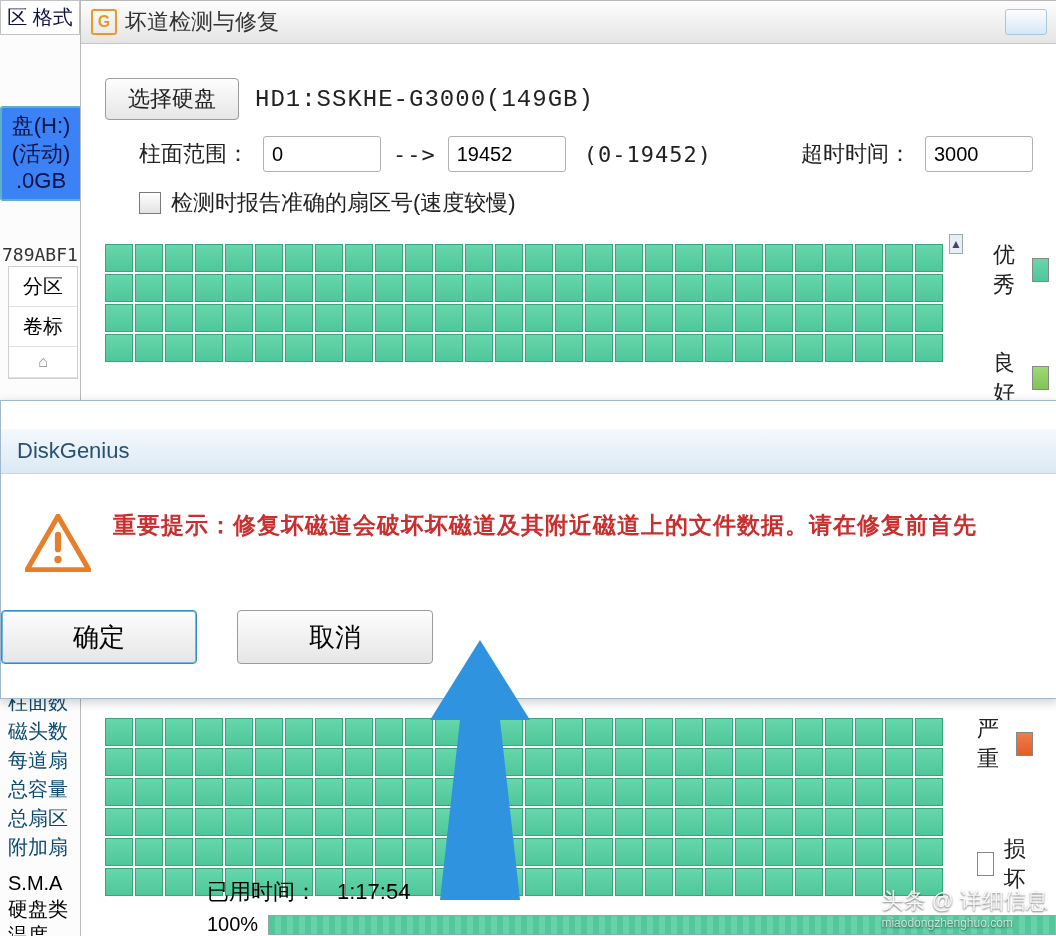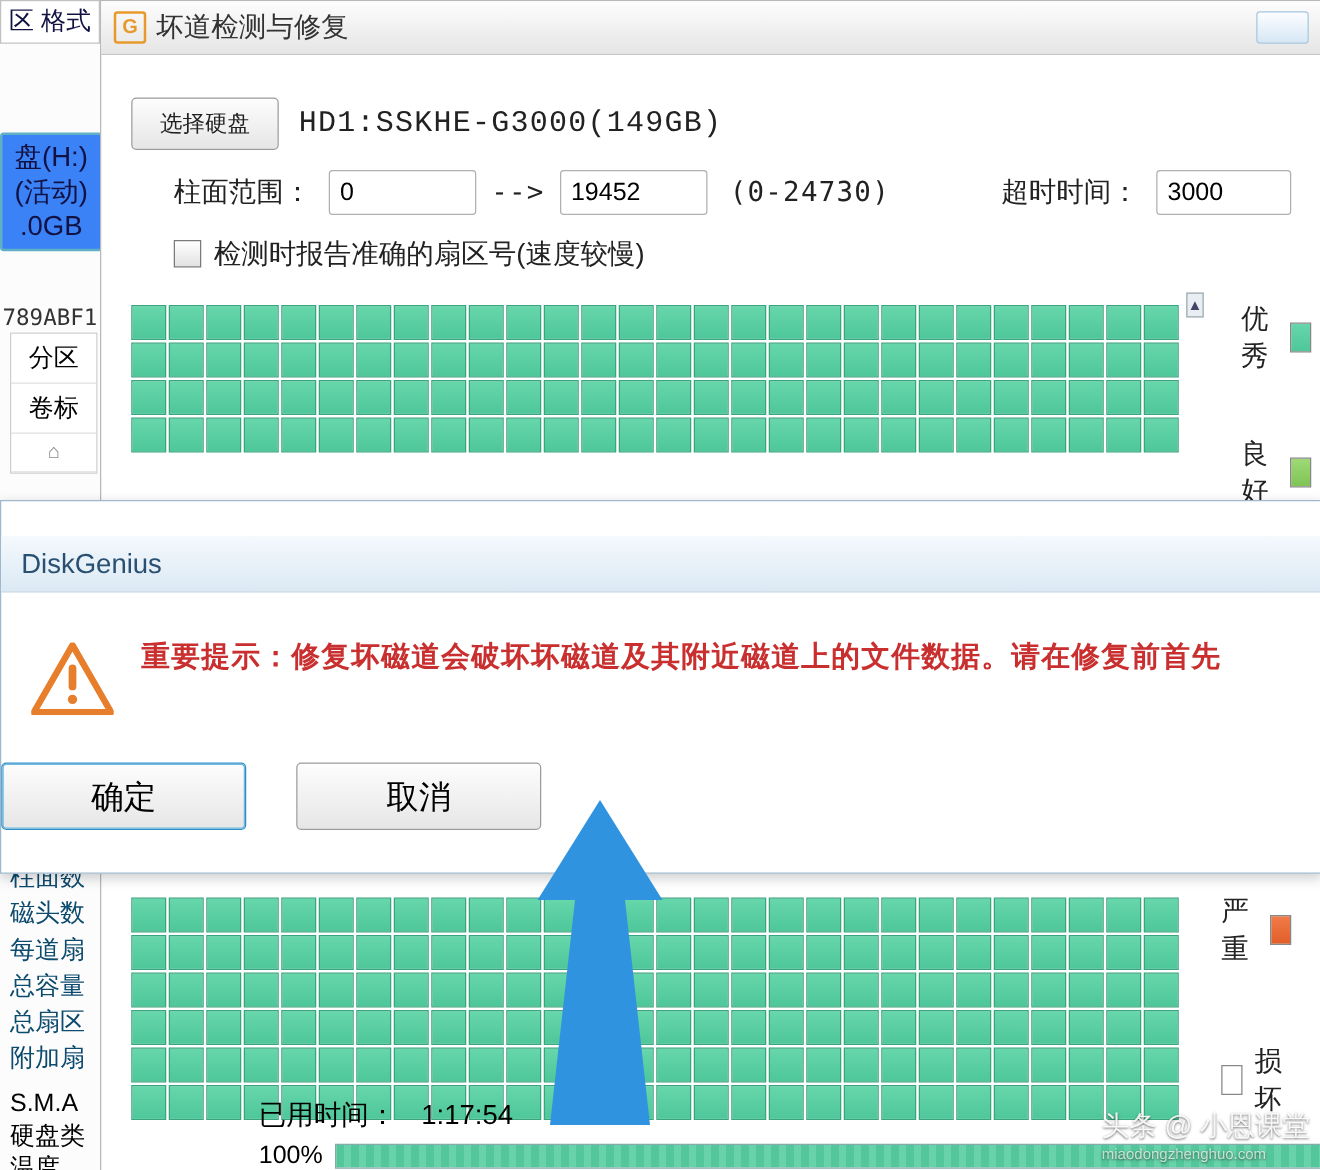--- a/index.html
+++ b/index.html
@@ -5,21 +5,21 @@
   html,body{margin:0;padding:0;font-family:"Microsoft YaHei","SimSun",Arial,sans-serif;background:#f5f5f5;}
   .stage{position:relative;width:1056px;height:936px;overflow:hidden;background:#e8e8e8;}
   
   .mainwin{position:absolute;left:80px;top:0;width:976px;height:936px;background:#fff;border:1px solid #b8b8b8;}
   .titlebar{display:flex;align-items:center;height:42px;padding:0 10px;background:linear-gradient(#fdfdfd,#e5e5e5);border-bottom:1px solid #c5c5c5;}
   .titlebar .logo{width:22px;height:22px;border:2px solid #e79a2b;border-radius:3px;display:flex;align-items:center;justify-content:center;color:#e79a2b;font-weight:bold;font-size:16px;margin-right:8px;}
   .titlebar .title{font-size:22px;color:#333;}
   .titlebar .winbtn{margin-left:auto;width:40px;height:24px;border:1px solid #a5c7e0;border-radius:3px;background:linear-gradient(#fdfdff,#d6e7f5);}
   .body{padding:18px 24px;font-size:22px;color:#222;}
   .row{display:flex;align-items:center;margin:16px 0;}
-  .btn{display:inline-flex;align-items:center;justify-content:center;height:40px;padding:0 22px;border:1px solid #9b9b9b;border-radius:4px;background:linear-gradient(#fdfdfd,#e6e6e6);font-size:18px;cursor:pointer;}
+  .btn{display:inline-flex;align-items:center;justify-content:center;height:40px;padding:0 22px;border:1px solid #9b9b9b;border-radius:4px;background:linear-gradient(#fdfdfd,#e6e6e6);font-size:22px;cursor:pointer;}
   .diskname{margin-left:16px;font-family:"Courier New",monospace;font-weight:normal;font-size:24px;letter-spacing:1px;}
   .lbl{margin-right:14px;}
   .tinput{height:34px;width:100px;padding:0 8px;border:1px solid #b0b0b0;border-radius:3px;font-size:20px;background:#fff;}
   .arrow{margin:0 12px;font-family:monospace;letter-spacing:1px;}
   .rangehint{margin-left:18px;font-family:monospace;letter-spacing:1px;}
   .cbox{width:20px;height:20px;border:1px solid #7a7a7a;background:linear-gradient(#fff,#e2e2e2);margin-right:10px;}
   .sectitle{margin-top:22px;}
   .detailbtn{margin-left:auto;}
   
   .gridwrap{display:flex;align-items:flex-start;}
@@ -109,21 +109,21 @@
       <div class="row">
         <div class="btn">选择硬盘</div>
         <div class="diskname">HD1:SSKHE-G3000(149GB)</div>
       </div>
 
       <div class="row" style="padding-left:34px;">
         <span class="lbl">柱面范围：</span>
         <input class="tinput" value="0" style="">
         <span class="arrow">--&gt;</span>
         <input class="tinput" value="19452" style="">
-        <span class="rangehint">(0-24730)</span>
+        <span class="rangehint">(0-19452)</span>
         <span style="flex:1"></span>
         <span class="lbl">超时时间：</span>
         <input class="tinput" style="width: 90px;" value="3000">
       </div>
 
       <div class="row" style="padding-left:34px;">
         <div class="cbox"></div>
         <span>检测时报告准确的扇区号(速度较慢)</span>
       </div>
 
@@ -467,17 +467,17 @@
       <div class="btn primary">确定</div>
       <div class="btn">取消</div>
     </div>
   </div>
 
   <svg class="arrowsvg" viewBox="0 0 120 260">
     <polygon points="60,0 110,80 80,80 100,260 20,260 40,80 10,80" fill="#2f93e0"></polygon>
   </svg>
 
   <div class="wm">
-    <span>头条 @ 小恩课堂</span>
+    <span>头条 @ 详细信息</span>
     <small>miaodongzhenghuo.com</small>
   </div>
 
 </div>
 
 </body></html>

